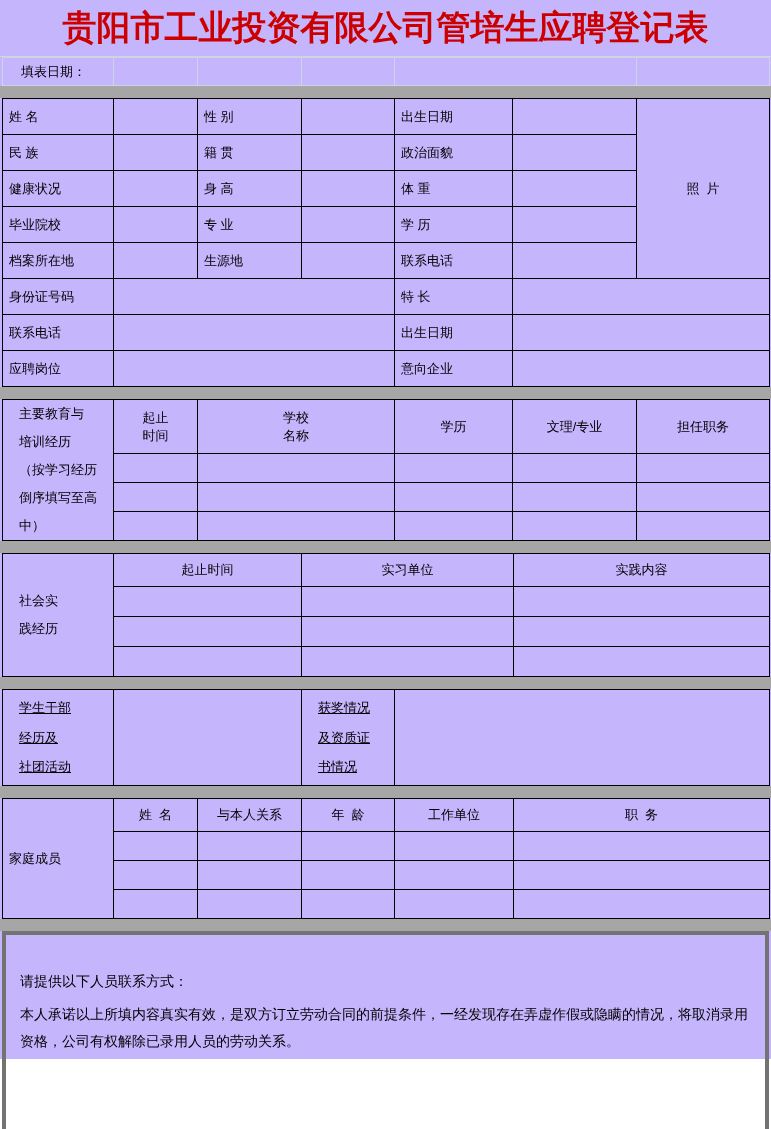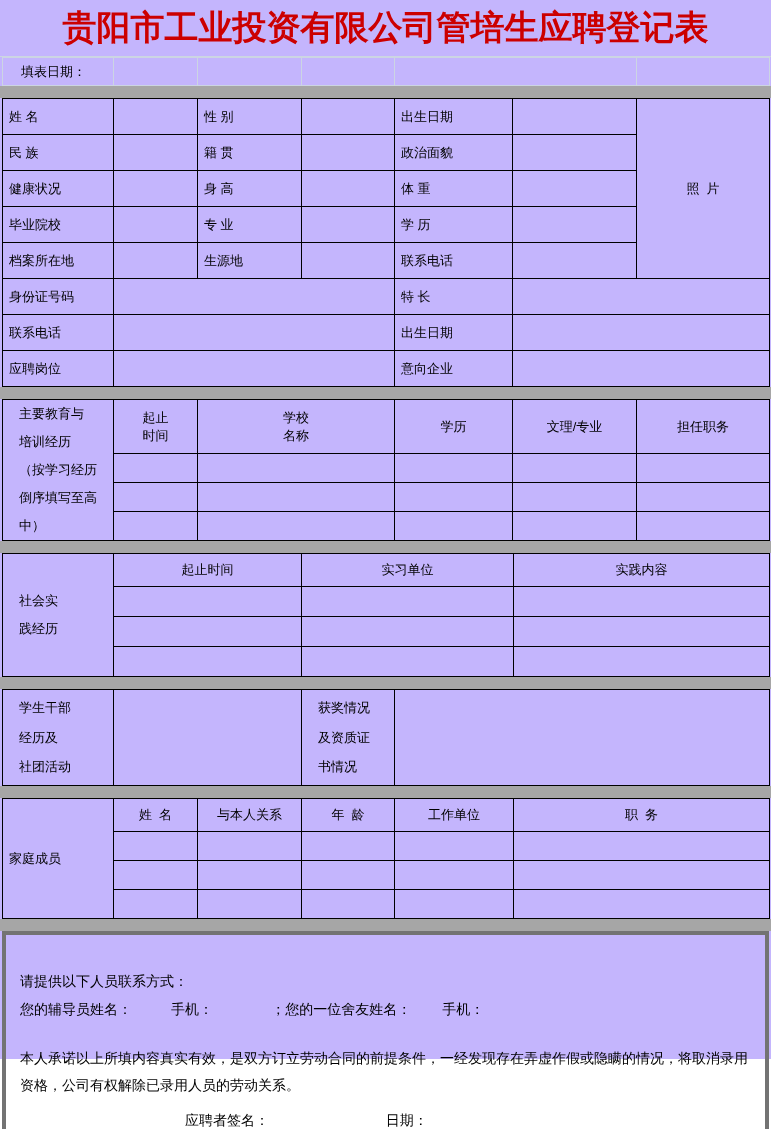--- a/index.html
+++ b/index.html
@@ -20,21 +20,21 @@
   .filldate td { border: 1px solid #ccd5e3; height: 28px; margin-top: 19px; }
   .filldate td.fd-label { padding-left: 18px; }
 
   .graybar { height: 12px; background: #a6a6a6; width: 771px; }
 
   .it tr { height: 36px; }
   .edu tr.hdr { height: 54px; }
   .edu tr.blank { height: 29px; }
   .pr tr.hdr { height: 28px; }
   .pr tr.blank { height: 30px; }
-  .cad tr { height: 96px; }
+  .cad tr { height: 96px; text-decoration: underline; }
   .cad td.seclabel { line-height: 2.3; }
   .fam tr.hdr { height: 28px; }
   .fam tr.blank { height: 29px; }
 
   .footer-box { width: 767px; margin-left: 2px; border: 4px solid #737373; height: 202px;
                 padding: 38px 14px 0 14px; font-size: 14px; }
   .footer-box p { white-space: pre-wrap; }
   .f-line1 { margin-bottom: 10px; }
   .f-line2 { margin-bottom: 26px; }
   .f-commit { line-height: 1.9; margin-bottom: 14px; }
@@ -294,18 +294,16 @@
           <td></td>
           <td></td>
     </tr>
   </tbody>
     </table>
 
   <div class="graybar" style="background: rgb(166, 166, 166);"></div>
 
   <div class="footer-box">
     <p class="f-line1">请提供以下人员联系方式：</p>
-    <p class="f-line2">您的辅导员姓名：          手机：               ；您的一位舍友姓名：        手机：</p>
     <p class="f-commit">本人承诺以上所填内容真实有效，是双方订立劳动合同的前提条件，一经发现存在弄虚作假或隐瞒的情况，将取消录用资格，公司有权解除已录用人员的劳动关系。</p>
-    <p class="f-sign">应聘者签名：                              日期：</p>
   </div>
 
 </div>
 
 </body></html>

